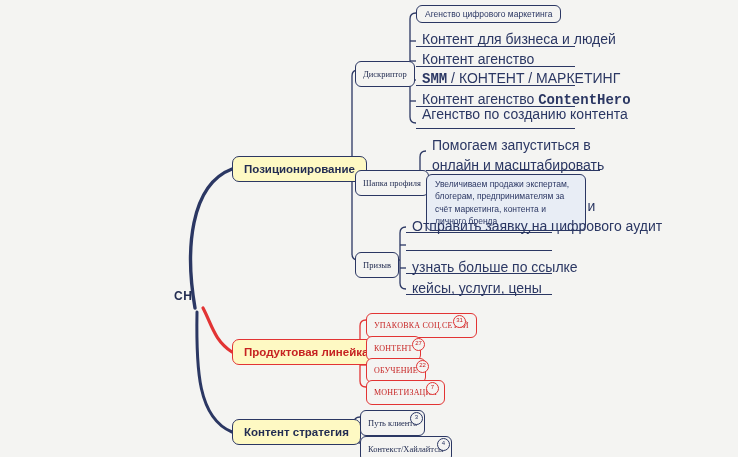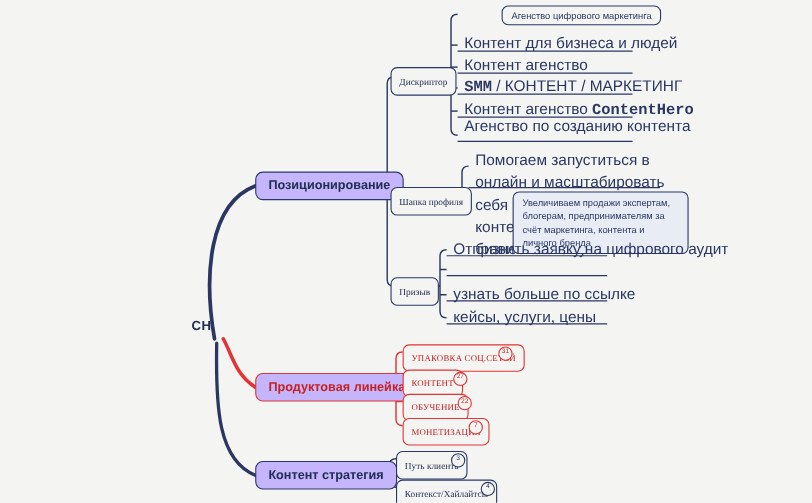--- a/index.html
+++ b/index.html
@@ -15,21 +15,21 @@
 
   .node{position:absolute;box-sizing:border-box;white-space:nowrap;}
 
   
   .root{
     color:#232d52;font-weight:bold;font-size:12px;letter-spacing:.5px;
   }
 
   
   .lvl1{
-    border:1.4px solid #2b3763;border-radius:7px;background:#c4b5fd;
+    border:1.4px solid #2b3763;border-radius:7px;background:#fef9c3;
     color:#232d52;font-size:11.5px;font-weight:bold;
     padding:6px 11px;
   }
   .lvl1.red{border-color:#e23434;color:#c62222;}
 
   
   .lvl2{
     border:1.2px solid #2b3763;border-radius:6px;background:#f4f4f2;
     color:#232d52;font-size:8.5px;
     padding:7px 7px;
@@ -39,21 +39,21 @@
 
   
   .leaf{
     color:#2b3763;font-size:14px;padding:0 0 3px 6px;
   }
   .leaf b{font-weight:bold;font-family:Liberation Mono, monospace;}
 
   
   .leafbox{
     border:1.2px solid #2b3763;border-radius:6px;background:#f4f4f2;
-    color:#2b3763;font-size:8.5px;padding:3px 8px;margin-left:40px;
+    color:#2b3763;font-size:8.5px;padding:3px 8px;
   }
   .leafbox.fill{background:#e8edf5;}
 
   .multi{white-space:normal;line-height:1.45;}
 
   
   .badge{
     position:absolute;width:11px;height:11px;border-radius:50%;
     border:1px solid #2b3763;background:#f4f4f2;color:#2b3763;
     font-size:6px;line-height:9px;text-align:center;

